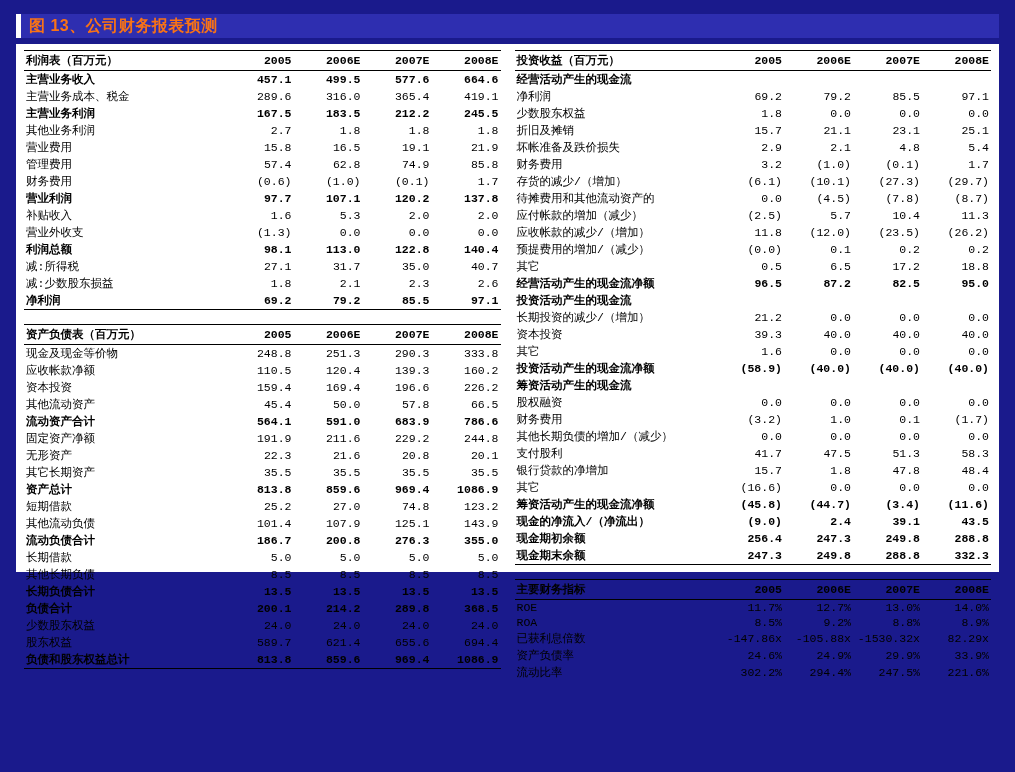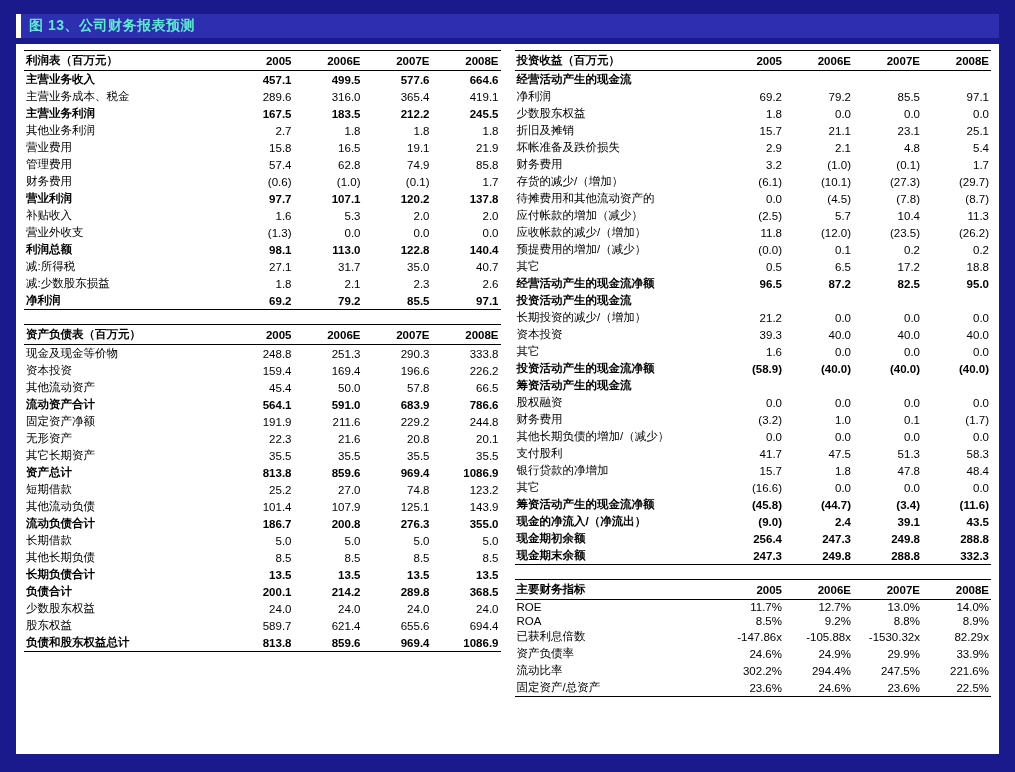--- a/index.html
+++ b/index.html
@@ -24,33 +24,34 @@
   .title-bar {
     height: 24px;
     background: #2e2eb0;
     border-left: 5px solid #ffffff;
     display: flex;
     align-items: center;
     padding-left: 8px;
     box-sizing: border-box;
   }
   .title-bar .title-text {
-    color: #5eead4;
-    font-size: 14px;
+    color: #f97316;
+    font-size: 16px;
     font-weight: bold;
     letter-spacing: 0.5px;
   }
   .content {
     margin-top: 6px;
     background: #ffffff;
-    height: 710px;
+    height: 528px;
     box-sizing: border-box;
     padding: 6px 8px 6px 8px;
     display: flex;
     gap: 14px;
+    font-family: Liberation Mono, monospace;
   }
   .col {
     flex: 1 1 0;
     min-width: 0;
   }
   table.fin {
     width: 100%;
     border-collapse: collapse;
     font-size: 11.5px;
     color: #000;
@@ -218,20 +219,27 @@
               <td class="num">2008E</td>
             </tr>
             <tr class="">
               <td class="lbl">现金及现金等价物</td>
               <td class="num">248.8</td>
               <td class="num">251.3</td>
               <td class="num">290.3</td>
               <td class="num">333.8</td>
             </tr>
             <tr class="">
+              <td class="lbl">应收帐款净额</td>
+              <td class="num">110.5</td>
+              <td class="num">120.4</td>
+              <td class="num">139.3</td>
+              <td class="num">160.2</td>
+            </tr>
+            <tr class="">
               <td class="lbl">资本投资</td>
               <td class="num">159.4</td>
               <td class="num">169.4</td>
               <td class="num">196.6</td>
               <td class="num">226.2</td>
             </tr>
             <tr class="">
               <td class="lbl">其他流动资产</td>
               <td class="num">45.4</td>
               <td class="num">50.0</td>
@@ -600,25 +608,18 @@
               <td class="num">29.9%</td>
               <td class="num">33.9%</td>
             </tr>
             <tr class="">
               <td class="lbl">流动比率</td>
               <td class="num">302.2%</td>
               <td class="num">294.4%</td>
               <td class="num">247.5%</td>
               <td class="num">221.6%</td>
             </tr>
-            <tr class="endline">
-              <td class="lbl">固定资产/总资产</td>
-              <td class="num">23.6%</td>
-              <td class="num">24.6%</td>
-              <td class="num">23.6%</td>
-              <td class="num">22.5%</td>
-            </tr>
           </tbody>
       </table>
     </div>
 
   </div>
 </div>
 
 </body></html>

